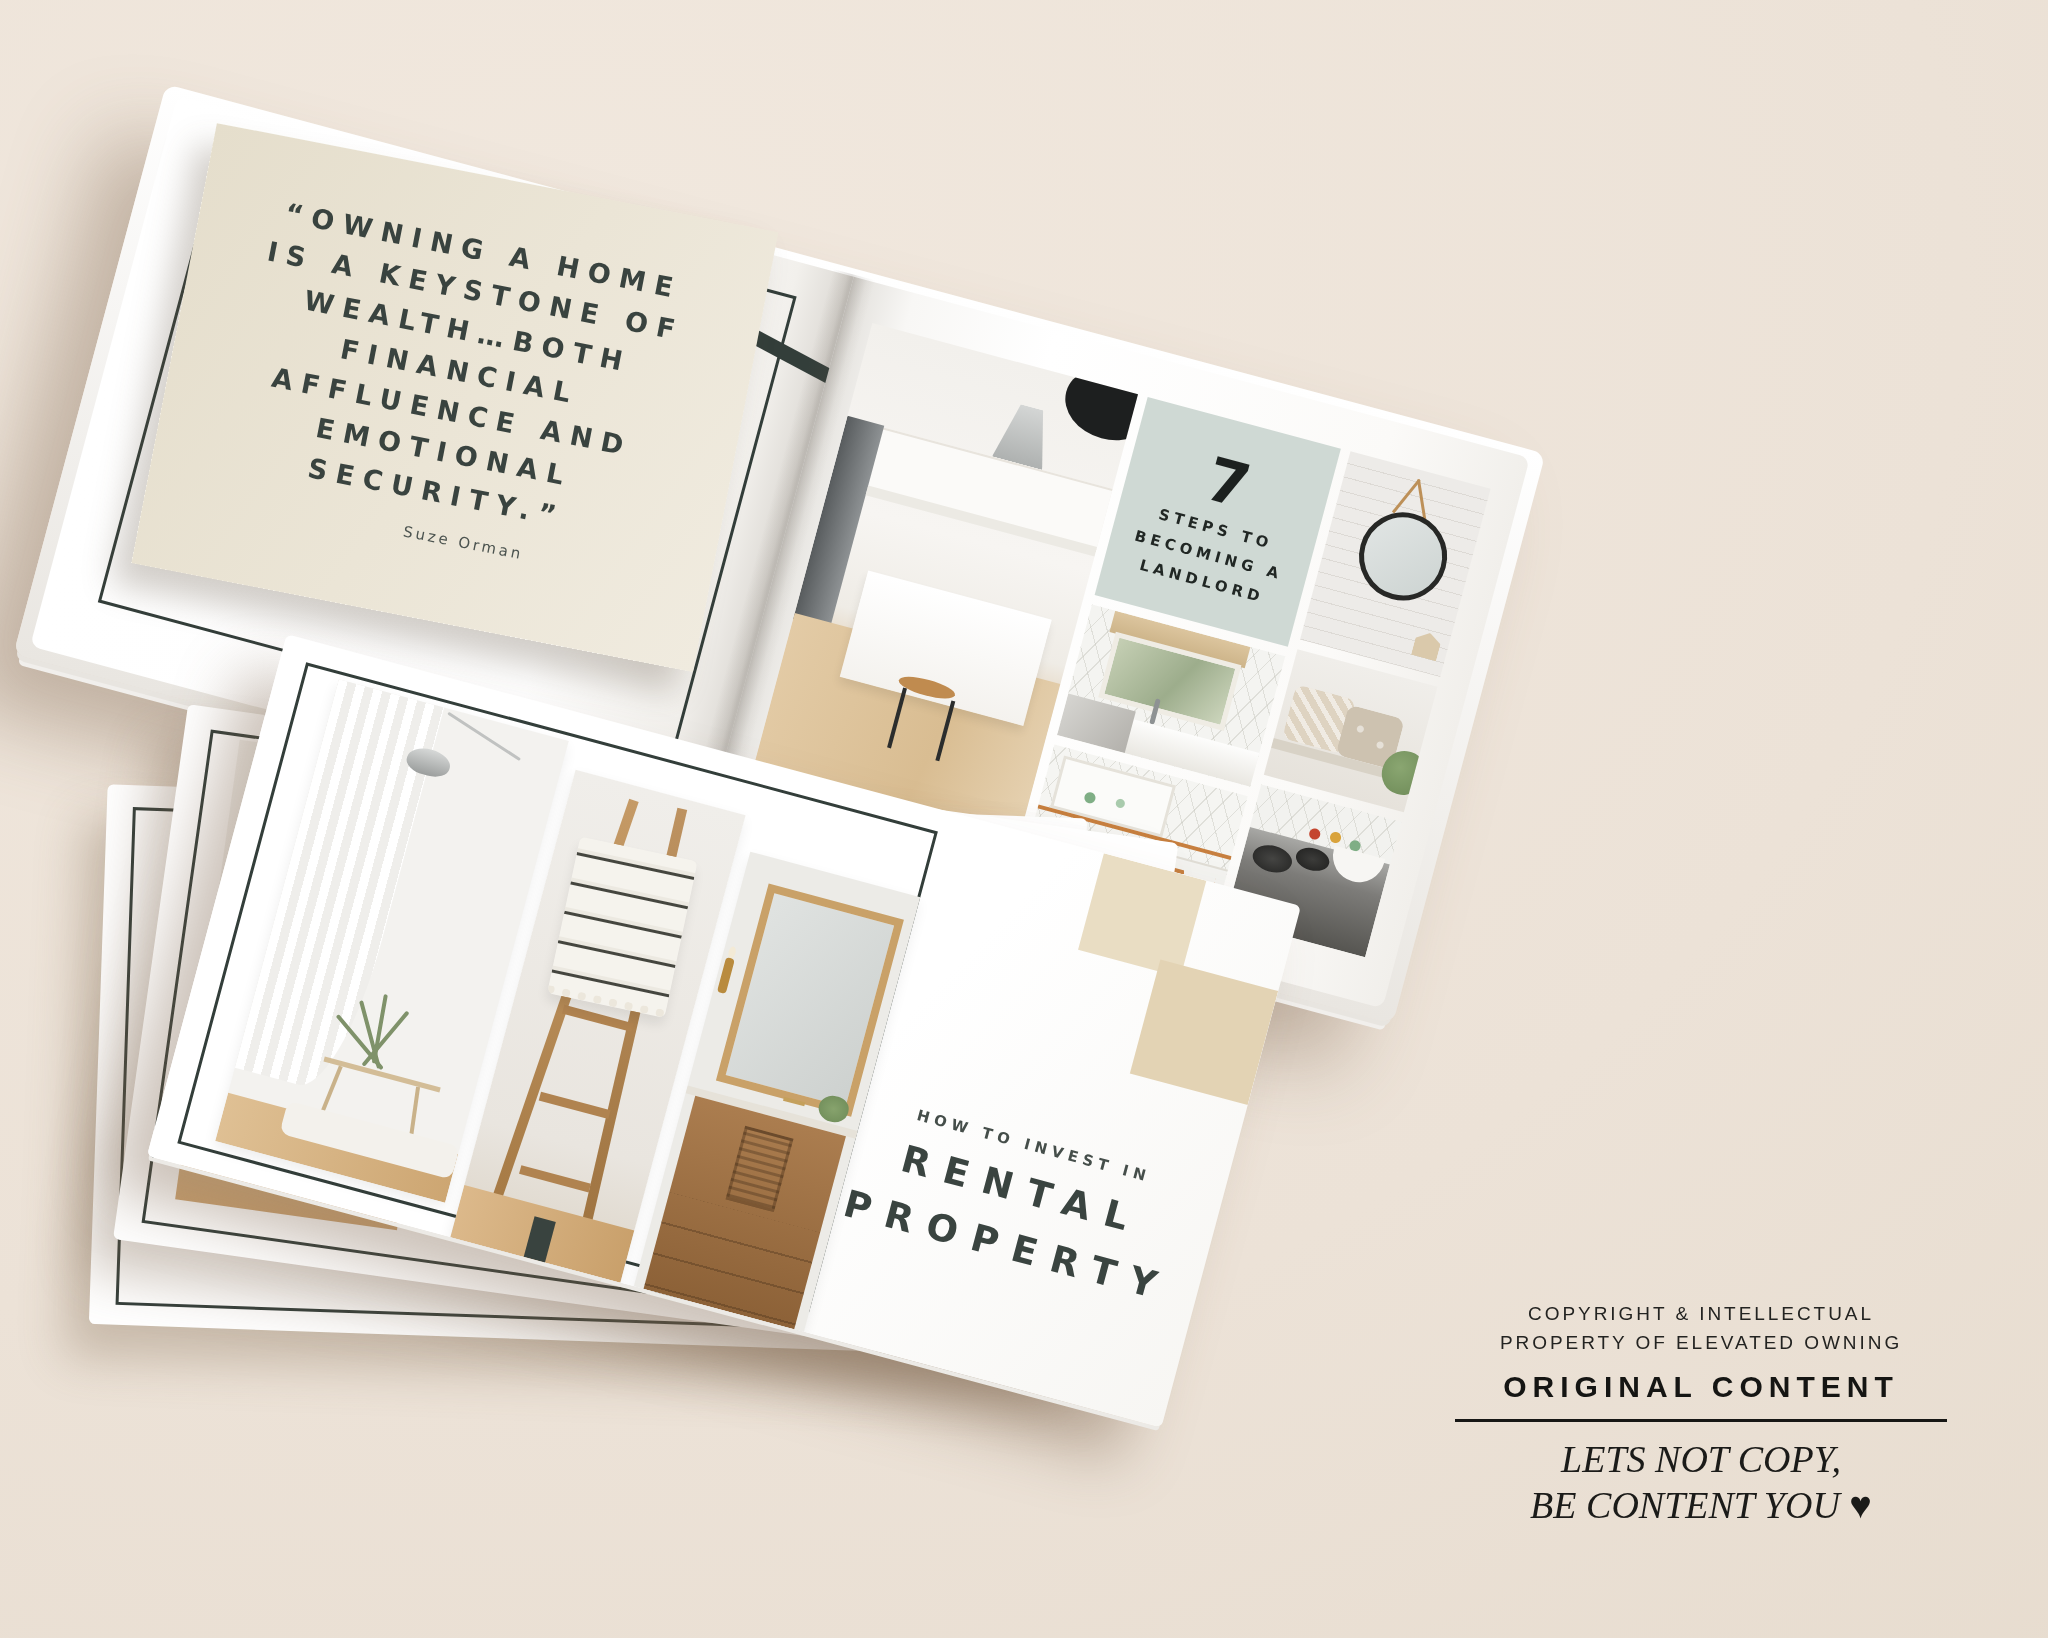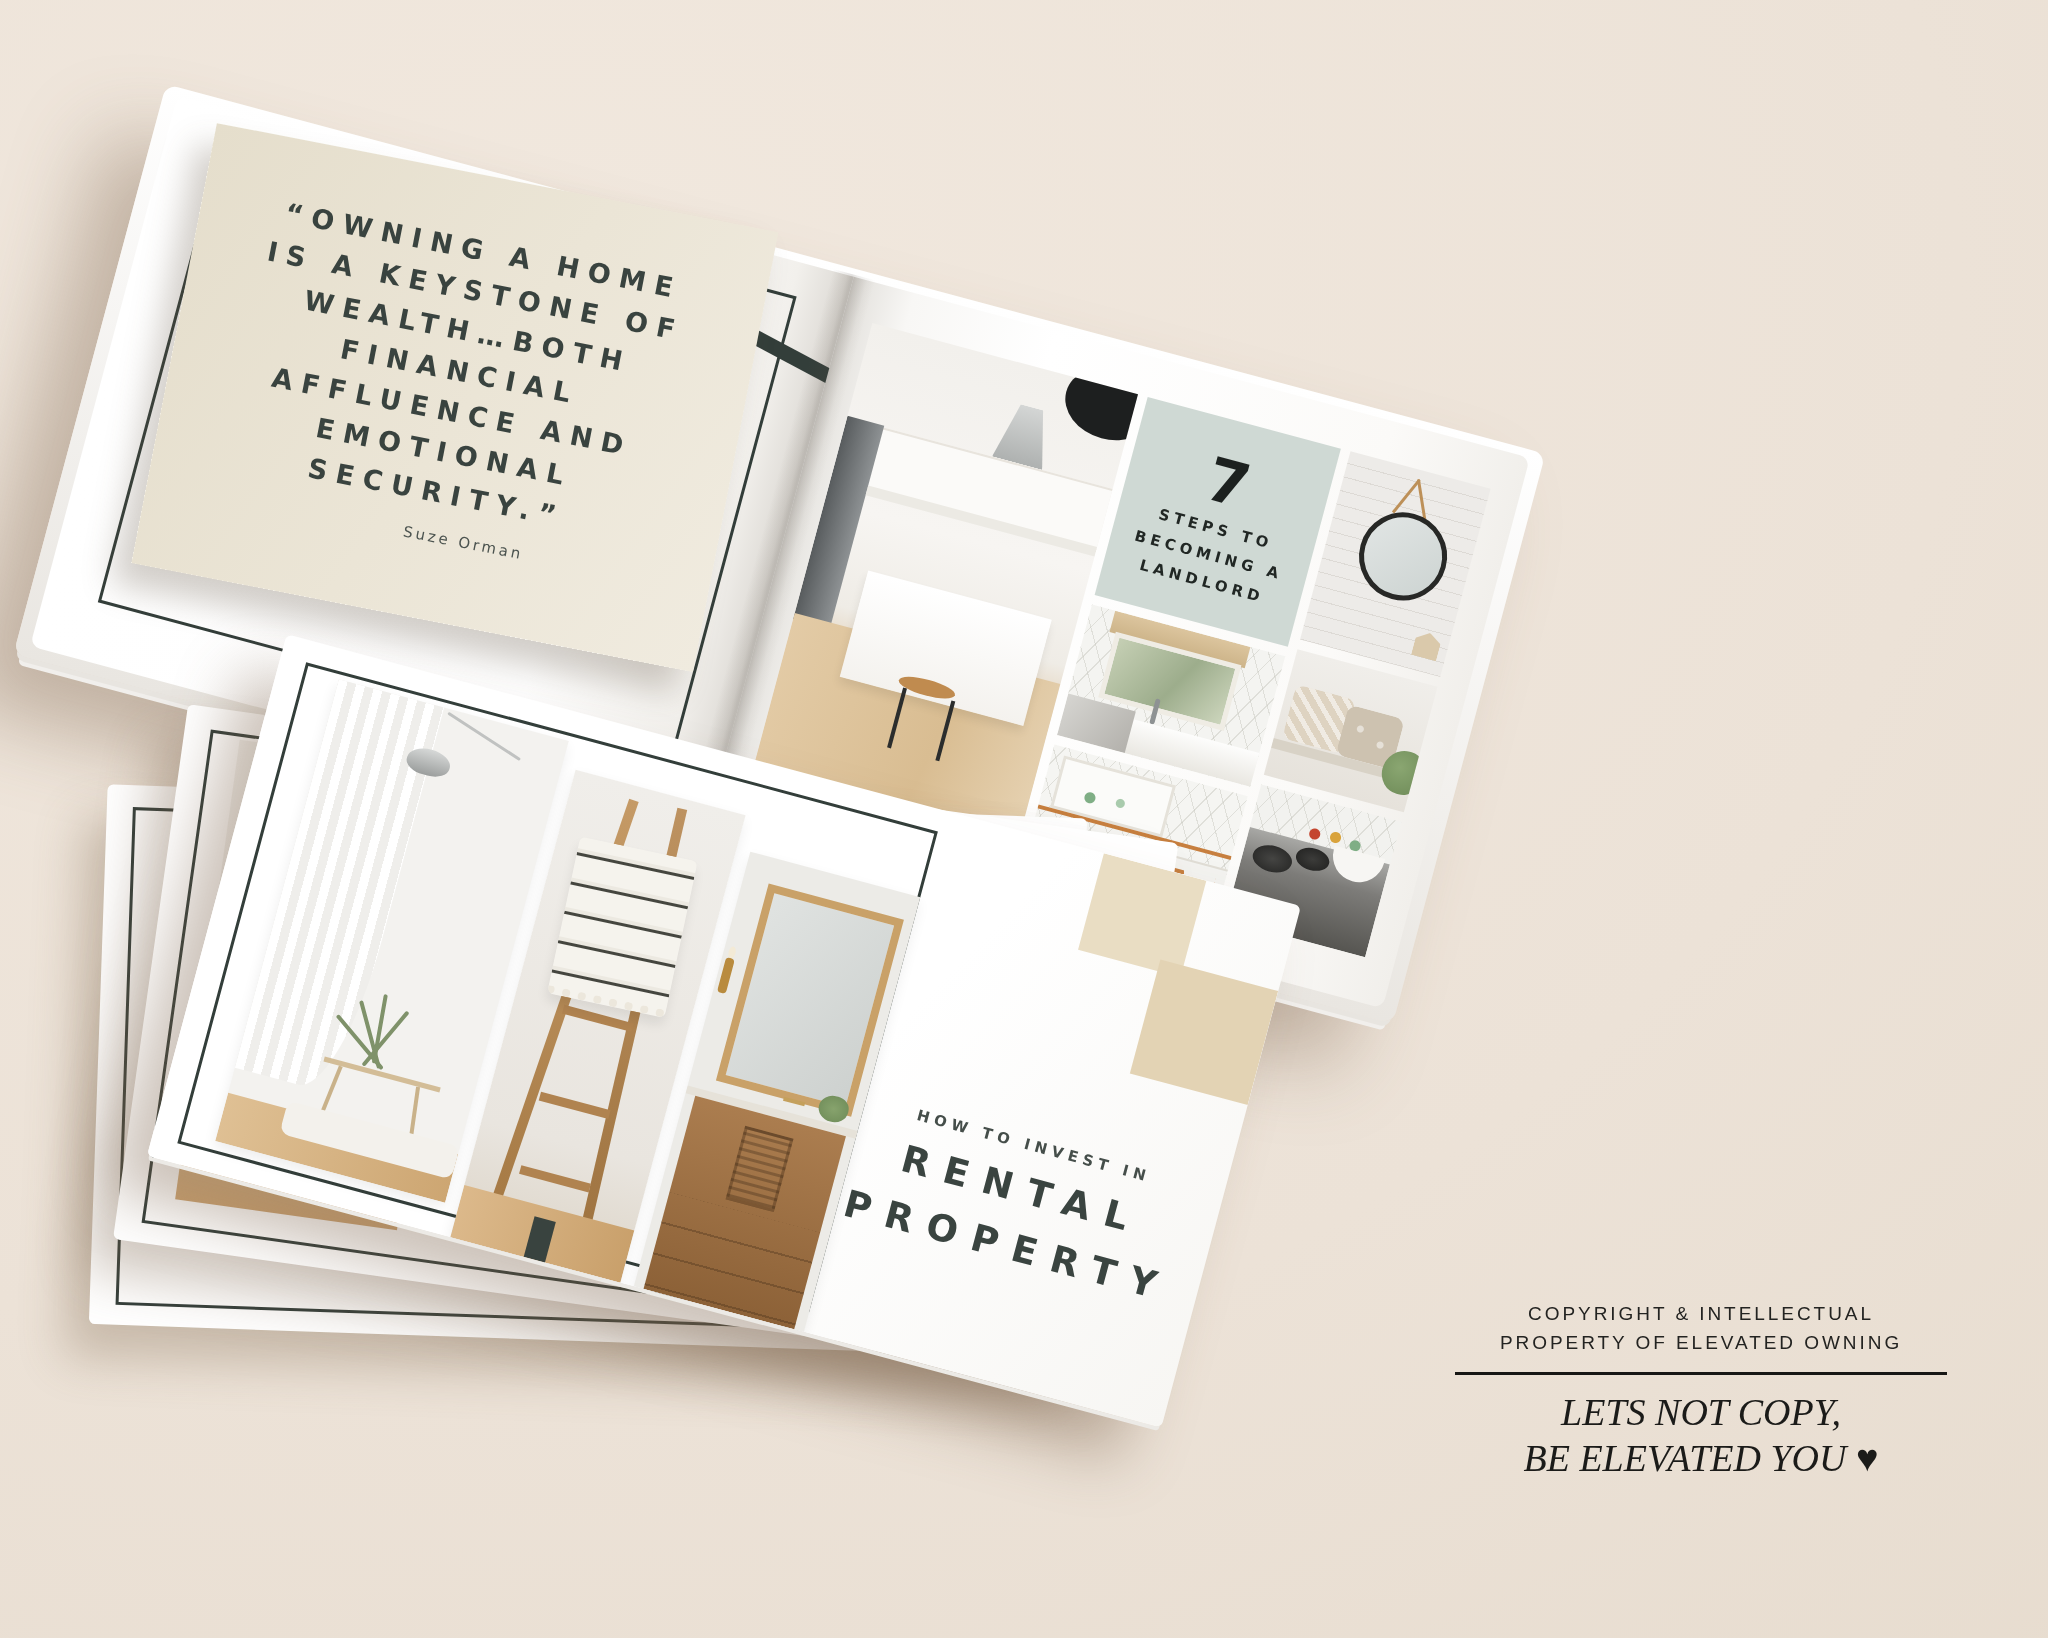--- a/index.html
+++ b/index.html
@@ -328,18 +328,19 @@
 
       <div class="sq1"></div>
       <div class="sq2"></div>
       <div class="cv-tab"></div>
     </div>
   </div>
 
   <div class="copyright">
     <div class="cp-line">COPYRIGHT &amp; INTELLECTUAL</div>
     <div class="cp-line">PROPERTY OF ELEVATED OWNING</div>
+    <div class="cp-original">ORIGINAL CONTENT</div>
     <div class="cp-rule"></div>
     <div class="cp-tag">LETS NOT COPY,</div>
-    <div class="cp-tag2">BE ELEVATED YOU ♥</div>
+    <div class="cp-tag2">BE CONTENT YOU ♥</div>
   </div>
 
 </div>
 
 </body></html>

